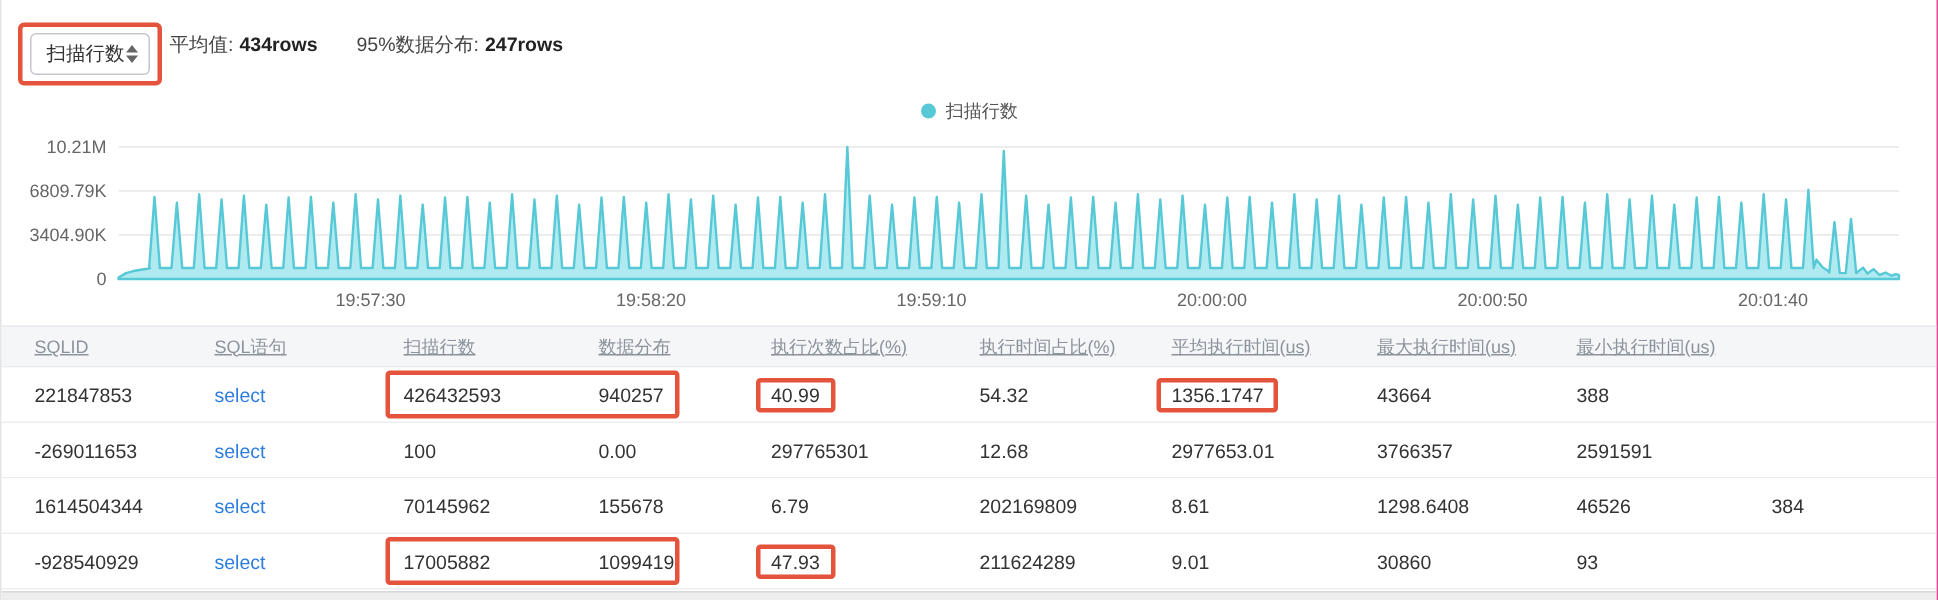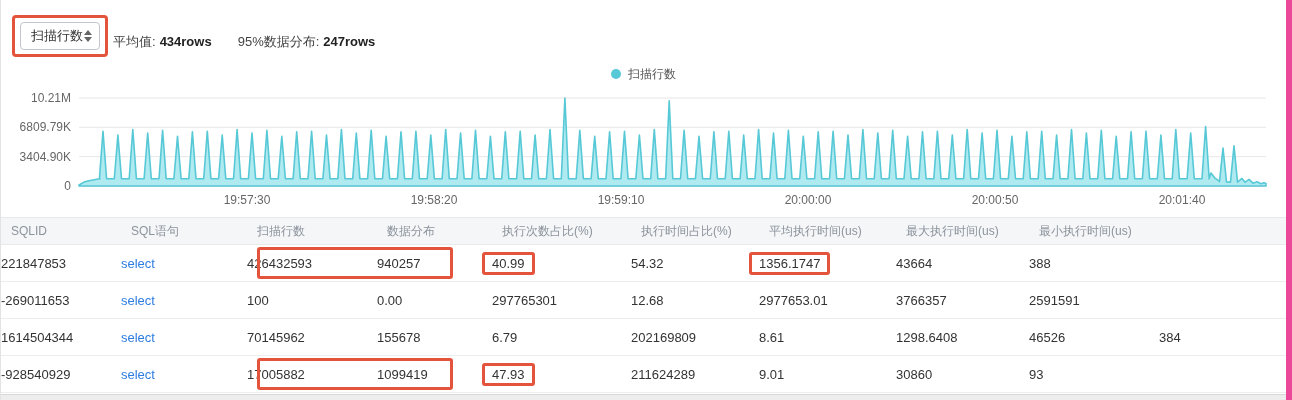--- a/index.html
+++ b/index.html
@@ -2,46 +2,46 @@
 <html style="--cyan: #57c8d6; --fill: #ace9f0; --ann: #e4533b; --link: #2d7de0;"><head>
 <meta charset="utf-8">
 <style>
   :root{
     --cyan:#57c8d6; --fill:#ace9f0; --ann:#e4533b; --link:#2d7de0;
   }
   *{box-sizing:border-box;margin:0;padding:0;}
   html,body{background:#fff;}
   body{font-family:"Liberation Sans","DejaVu Sans",sans-serif;color:#333;}
   .page{position:relative;width:1292px;height:400px;background:#fff;overflow:hidden;
-        border-left:1px solid #e3e3e3;border-right:6px solid #ec4899;}
+        border-left:1px solid #e3e3e3;border-right:1px solid #ec4899;}
   
   .toolbar{position:relative;height:60px;}
   .select-ring{position:absolute;left:11px;top:15px;width:96px;height:42px;
                border:3px solid var(--ann);border-radius:4px;display:flex;align-items:center;justify-content:center;}
   .select{width:80px;height:28px;border:1px solid #c3c7cc;border-radius:4px;background:#fff;
           display:flex;align-items:center;justify-content:space-between;padding:0 7px 0 10px;
           font-size:13px;color:#333;cursor:default;}
   .updown{display:inline-flex;flex-direction:column;gap:2px;align-items:center;}
   .updown .up{width:0;height:0;border-left:4px solid transparent;border-right:4px solid transparent;border-bottom:5px solid #666;}
   .updown .down{width:0;height:0;border-left:4px solid transparent;border-right:4px solid transparent;border-top:5px solid #666;}
-  .stats{position:absolute;left:112px;top:12px;height:60px;display:flex;align-items:center;gap:26px;font-size:13px;color:#444;}
+  .stats{position:absolute;left:112px;top:0;height:60px;display:flex;align-items:center;gap:26px;font-size:13px;color:#444;}
   .stat b{color:#222;margin-left:4px;}
   
   .legend{height:28px;display:flex;align-items:center;justify-content:center;gap:7px;
           font-size:12px;color:#555;cursor:pointer;}
   .legend .dot{width:10px;height:10px;border-radius:50%;background:var(--cyan);display:inline-block;}
   
   #chart-svg{display:block;}
   
   .table{margin-top:2px;font-size:13px;}
   .thead,.trow{display:grid;grid-template-columns:120px 126px 130px 115px 139px 128px 137px 133px 130px 134px;}
   .thead{height:28px;background:#f4f6f8;border-top:1px solid #e7e9ec;border-bottom:1px solid #e7e9ec;}
-  .thead .th{display:flex;align-items:center;padding-left:10px;color:#8d939c;font-size:12px;white-space:nowrap;overflow:hidden;}
+  .thead .th{display:flex;align-items:center;padding-left:22px;color:#8d939c;font-size:12px;white-space:nowrap;overflow:hidden;text-decoration:underline;}
   .trow{position:relative;height:37px;border-bottom:1px solid #ecedef;background:#fff;}
-  .trow .td{display:flex;align-items:center;white-space:nowrap;overflow:visible;color:#333;}
+  .trow .td{display:flex;align-items:center;padding-left:22px;white-space:nowrap;overflow:visible;color:#333;}
   .trow a.link{color:var(--link);text-decoration:none;cursor:pointer;}
   .ring{display:inline-block;border:3px solid var(--ann);border-radius:3px;padding:1px 7px;margin:-4px -7px -4px -10px;}
   .pair-ring{position:absolute;left:256px;top:2px;width:196px;height:32px;border:3px solid var(--ann);border-radius:3px;pointer-events:none;}
   .bottom-bar{position:absolute;left:0;bottom:0;width:100%;height:6px;background:#ededed;border-top:1px solid #d8d8d8;}
 </style>
 </head>
 <body>
 
 <div class="page">
 

